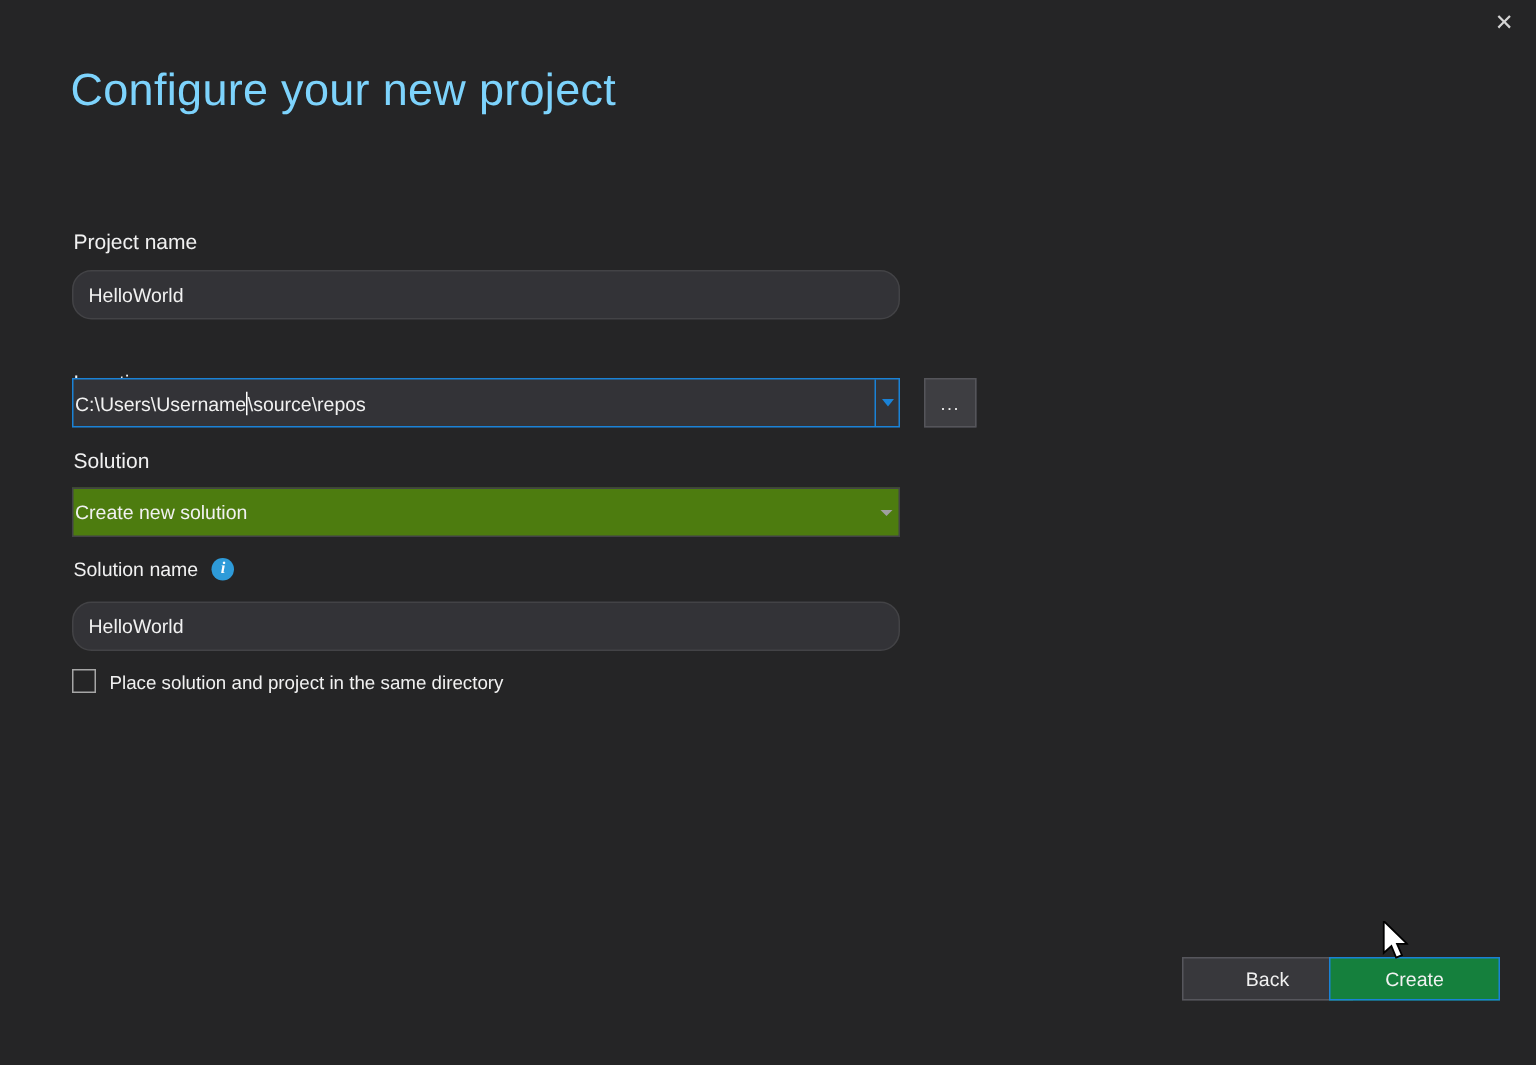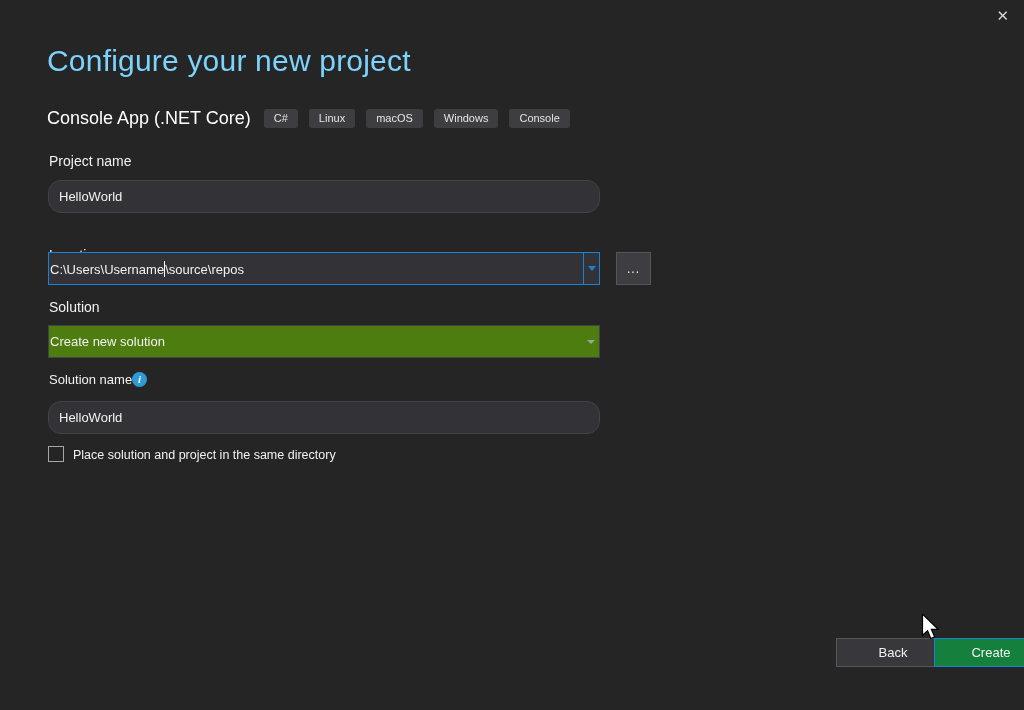--- a/index.html
+++ b/index.html
@@ -41,21 +41,21 @@
   .field-label {
     position:absolute; left:49px;
     font-size:14px; color:#f1f1f1; white-space:nowrap;
   }
   #lbl-project-name { top:153px; }
   #lbl-location     { top:210px;margin-top:37px; }
   #lbl-solution     { top:299px; }
 
   .label-row {
     position:absolute; left:49px; top:372px;
-    display:flex; align-items:center; 
+    display:flex; align-items:center; gap:9px;
   }
   .info {
     width:15px; height:15px; border-radius:50%;
     background:#2e9bd9; color:#ffffff;
     font-family:"Liberation Serif", serif;
     font-size:11px; font-weight:bold; font-style:italic;
     text-align:center; line-height:15px;
   }
 
   .textbox, .combo {
@@ -98,46 +98,35 @@
     border:1px solid #a6a6a6; background:transparent;
     flex:0 0 auto;
   }
   .check-label { font-size:12.5px; color:#f1f1f1; white-space:nowrap; }
 
   .btn {
     position:absolute; top:638px; width:114px; height:29px;
     font-family:"Liberation Sans", sans-serif;
     font-size:13px; color:#f1f1f1; text-align:center;
     cursor:default;
-    margin-left:48px;
   }
   .btn.back   { left:788px; background:#38383c; border:1px solid #56565c; }
   .btn.create { left:886px; background:#15803d; border:1px solid #1a82d6; }
 
   .cursor { position:absolute; left:921px; top:614px; }
 </style>
 </head>
 <body>
 
 <div class="dialog">
 
   <div class="close">✕</div>
 
   <h1 class="title">Configure your new project</h1>
 
-  <div class="type-row">
-    <span class="type-name">Console App (.NET Core)</span>
-    <div class="tags">
-        <span class="tag">C#</span>
-        <span class="tag">Linux</span>
-        <span class="tag">macOS</span>
-        <span class="tag">Windows</span>
-        <span class="tag">Console</span>
-      </div>
-  </div>
 
   <label class="field-label" id="lbl-project-name">Project name</label>
   <div class="textbox" id="project-name-box">
     <span>HelloWorld</span>
   </div>
 
   <label class="field-label" id="lbl-location">Location</label>
   <div class="combo" id="location-box">
     <span class="combo-text"><span>C:\Users\Username</span><span class="caret"></span><span>\source\repos</span></span>
     <span class="combo-drop accent">

